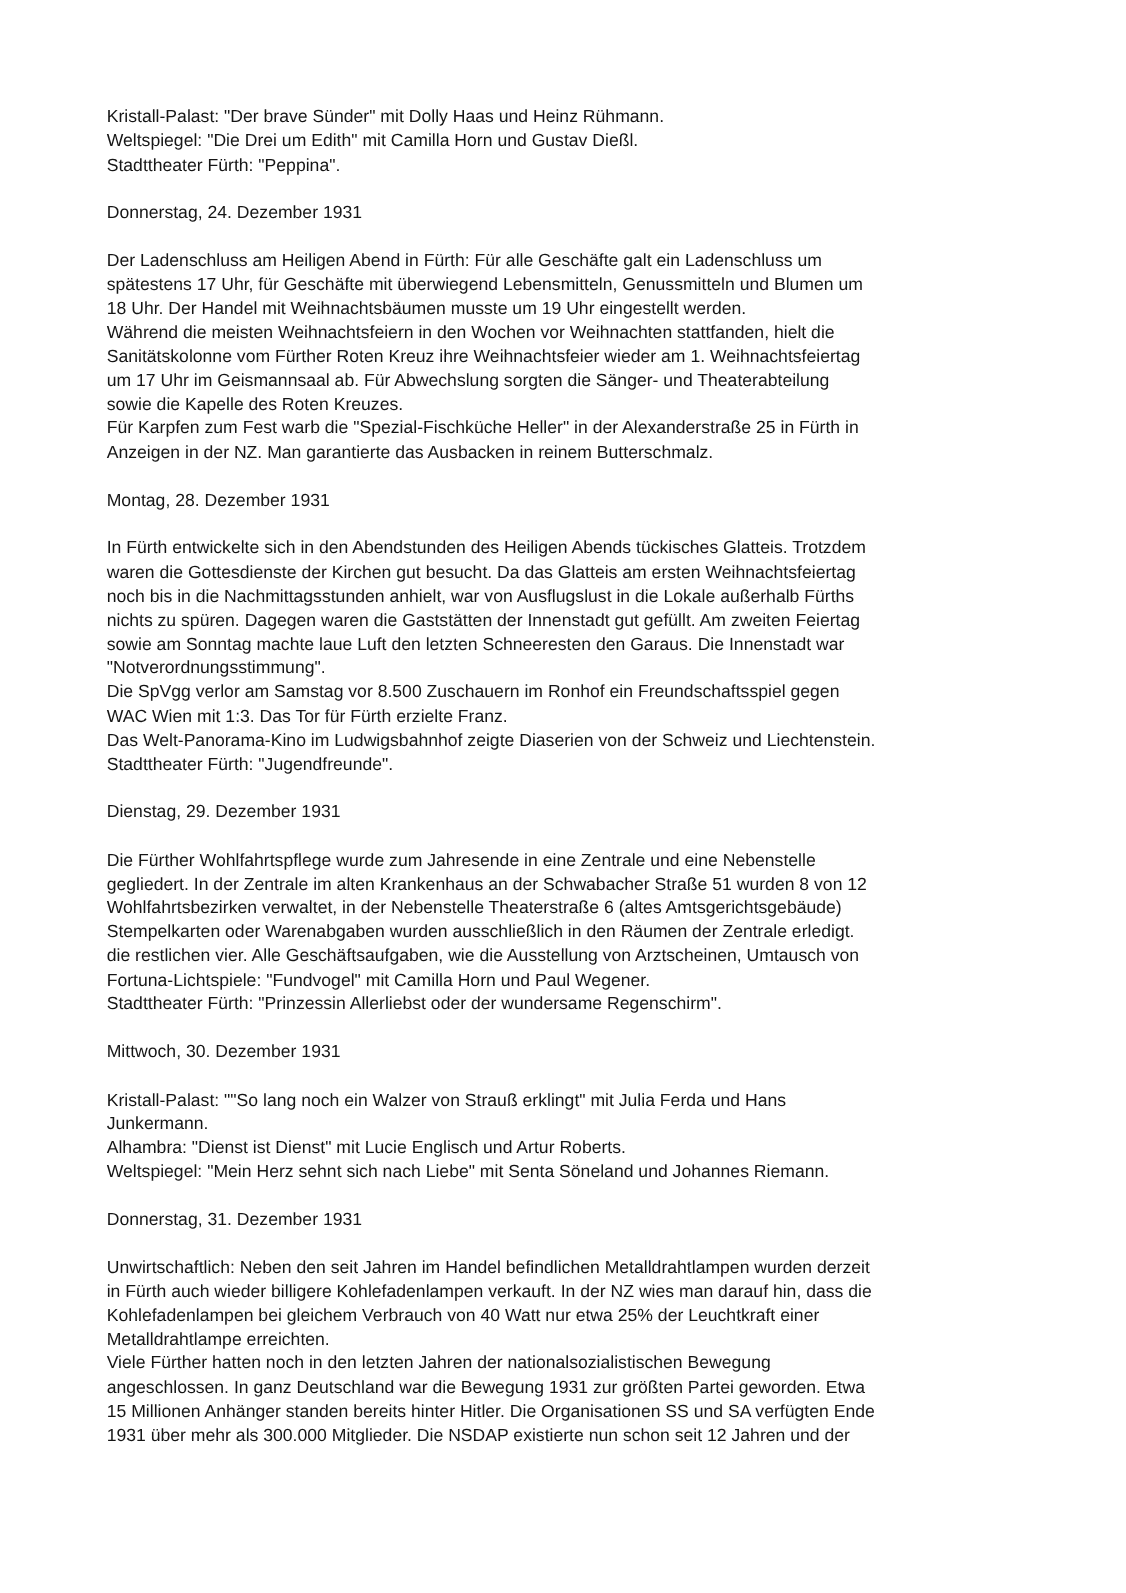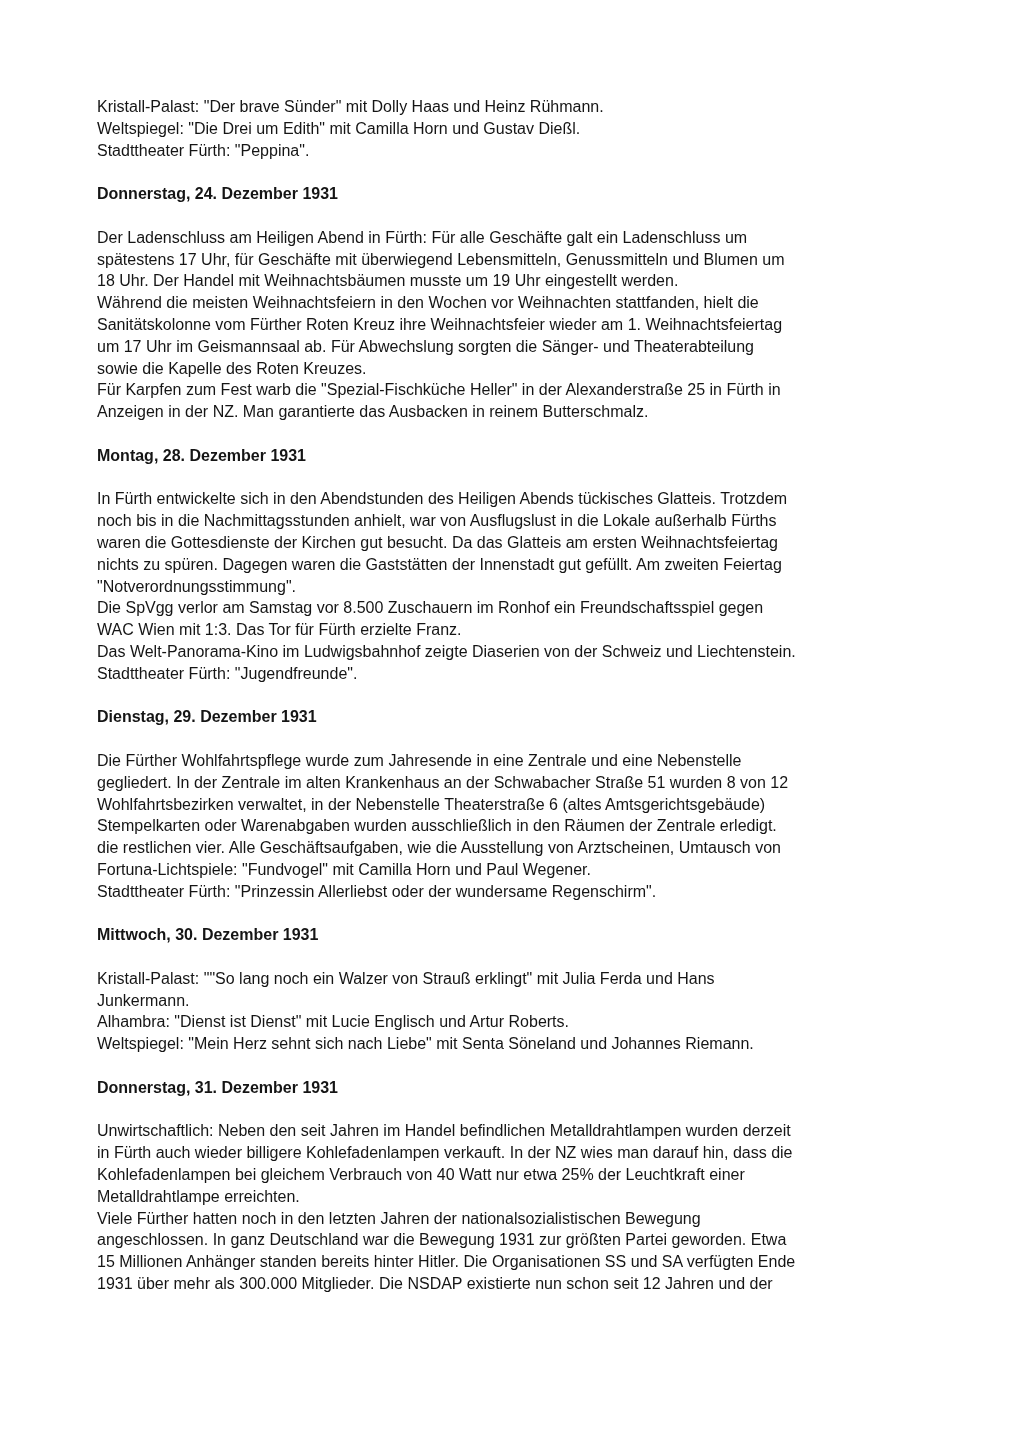--- a/index.html
+++ b/index.html
@@ -26,21 +26,21 @@
     letter-spacing: 0;
   }
   .block {
     margin: 0;
   }
   .line {
     white-space: nowrap;
     height: 21.8px;
   }
   .heading {
-    font-weight: bold;
+    font-weight: normal;
     margin: 21.8px 0 21.8px 0;
     white-space: nowrap;
     height: 21.8px;
   }
 </style>
 </head>
 <body style="background: rgb(255, 255, 255);">
 
 <div class="page">
   <div class="doc" id="doc" style="color: rgb(21, 21, 21);">
@@ -58,23 +58,24 @@
         <div class="line">Während die meisten Weihnachtsfeiern in den Wochen vor Weihnachten stattfanden, hielt die</div>
         <div class="line">Sanitätskolonne vom Fürther Roten Kreuz ihre Weihnachtsfeier wieder am 1. Weihnachtsfeiertag</div>
         <div class="line">um 17 Uhr im Geismannsaal ab. Für Abwechslung sorgten die Sänger- und Theaterabteilung</div>
         <div class="line">sowie die Kapelle des Roten Kreuzes.</div>
         <div class="line">Für Karpfen zum Fest warb die "Spezial-Fischküche Heller" in der Alexanderstraße 25 in Fürth in</div>
         <div class="line">Anzeigen in der NZ. Man garantierte das Ausbacken in reinem Butterschmalz.</div>
       </div>
       <div class="heading">Montag, 28. Dezember 1931</div>
       <div class="block">
         <div class="line">In Fürth entwickelte sich in den Abendstunden des Heiligen Abends tückisches Glatteis. Trotzdem</div>
+        <div class="line">waren die Gottesdienste der Kirchen gut besucht. Da das Glatteis am ersten Weihnachtsfeiertag</div>
         <div class="line">noch bis in die Nachmittagsstunden anhielt, war von Ausflugslust in die Lokale außerhalb Fürths</div>
-        <div class="line">waren die Gottesdienste der Kirchen gut besucht. Da das Glatteis am ersten Weihnachtsfeiertag</div>
         <div class="line">nichts zu spüren. Dagegen waren die Gaststätten der Innenstadt gut gefüllt. Am zweiten Feiertag</div>
+        <div class="line">sowie am Sonntag machte laue Luft den letzten Schneeresten den Garaus. Die Innenstadt war</div>
         <div class="line">"Notverordnungsstimmung".</div>
         <div class="line">Die SpVgg verlor am Samstag vor 8.500 Zuschauern im Ronhof ein Freundschaftsspiel gegen</div>
         <div class="line">WAC Wien mit 1:3. Das Tor für Fürth erzielte Franz.</div>
         <div class="line">Das Welt-Panorama-Kino im Ludwigsbahnhof zeigte Diaserien von der Schweiz und Liechtenstein.</div>
         <div class="line">Stadttheater Fürth: "Jugendfreunde".</div>
       </div>
       <div class="heading">Dienstag, 29. Dezember 1931</div>
       <div class="block">
         <div class="line">Die Fürther Wohlfahrtspflege wurde zum Jahresende in eine Zentrale und eine Nebenstelle</div>
         <div class="line">gegliedert. In der Zentrale im alten Krankenhaus an der Schwabacher Straße 51 wurden 8 von 12</div>

